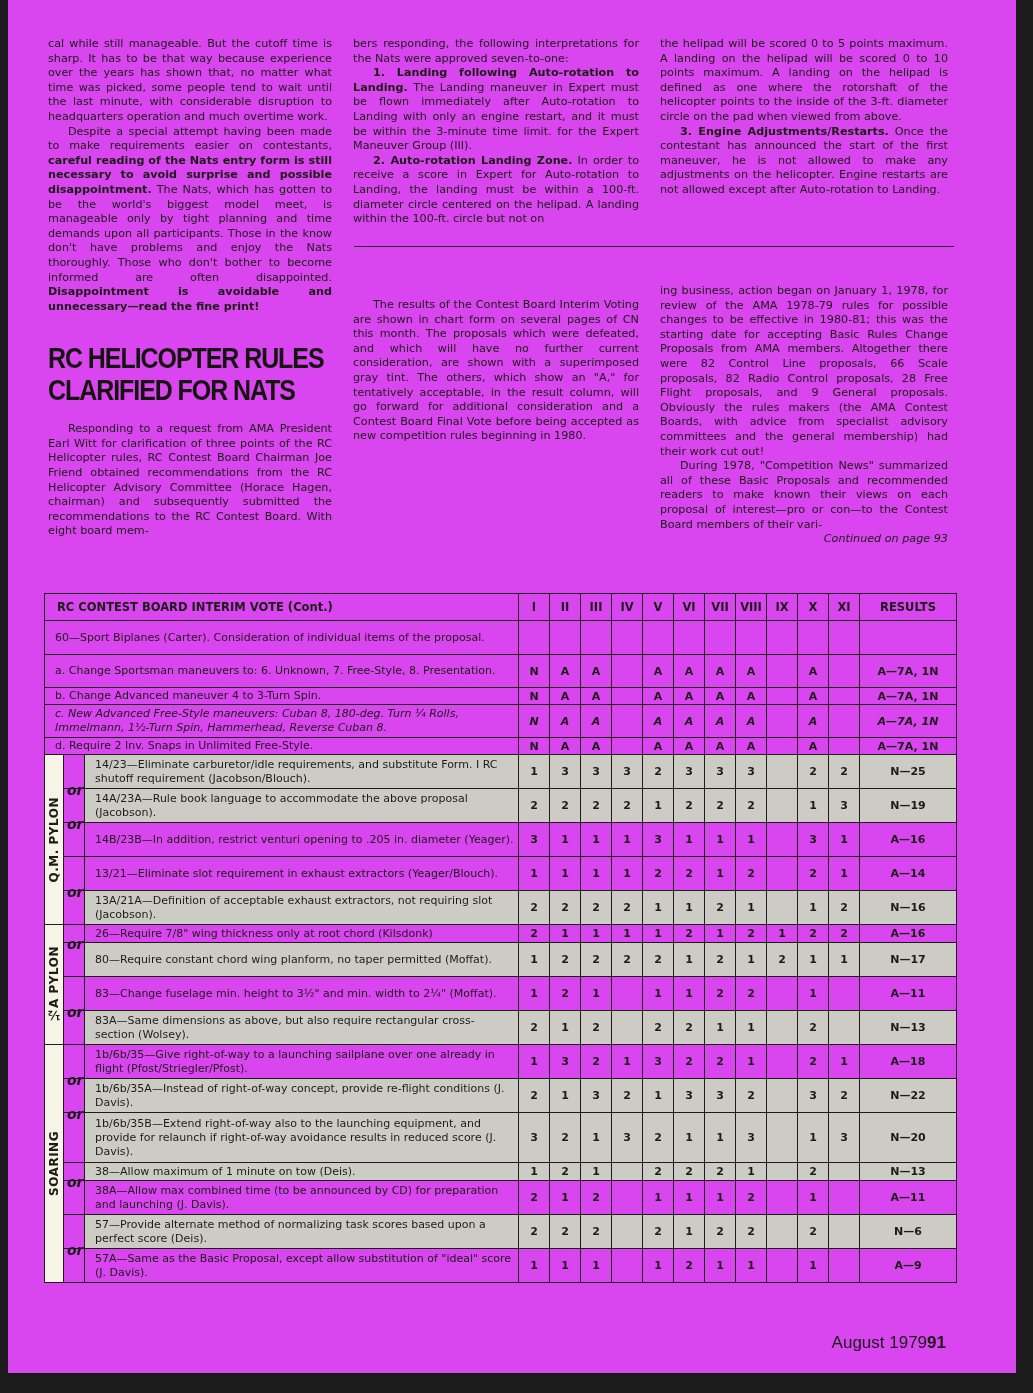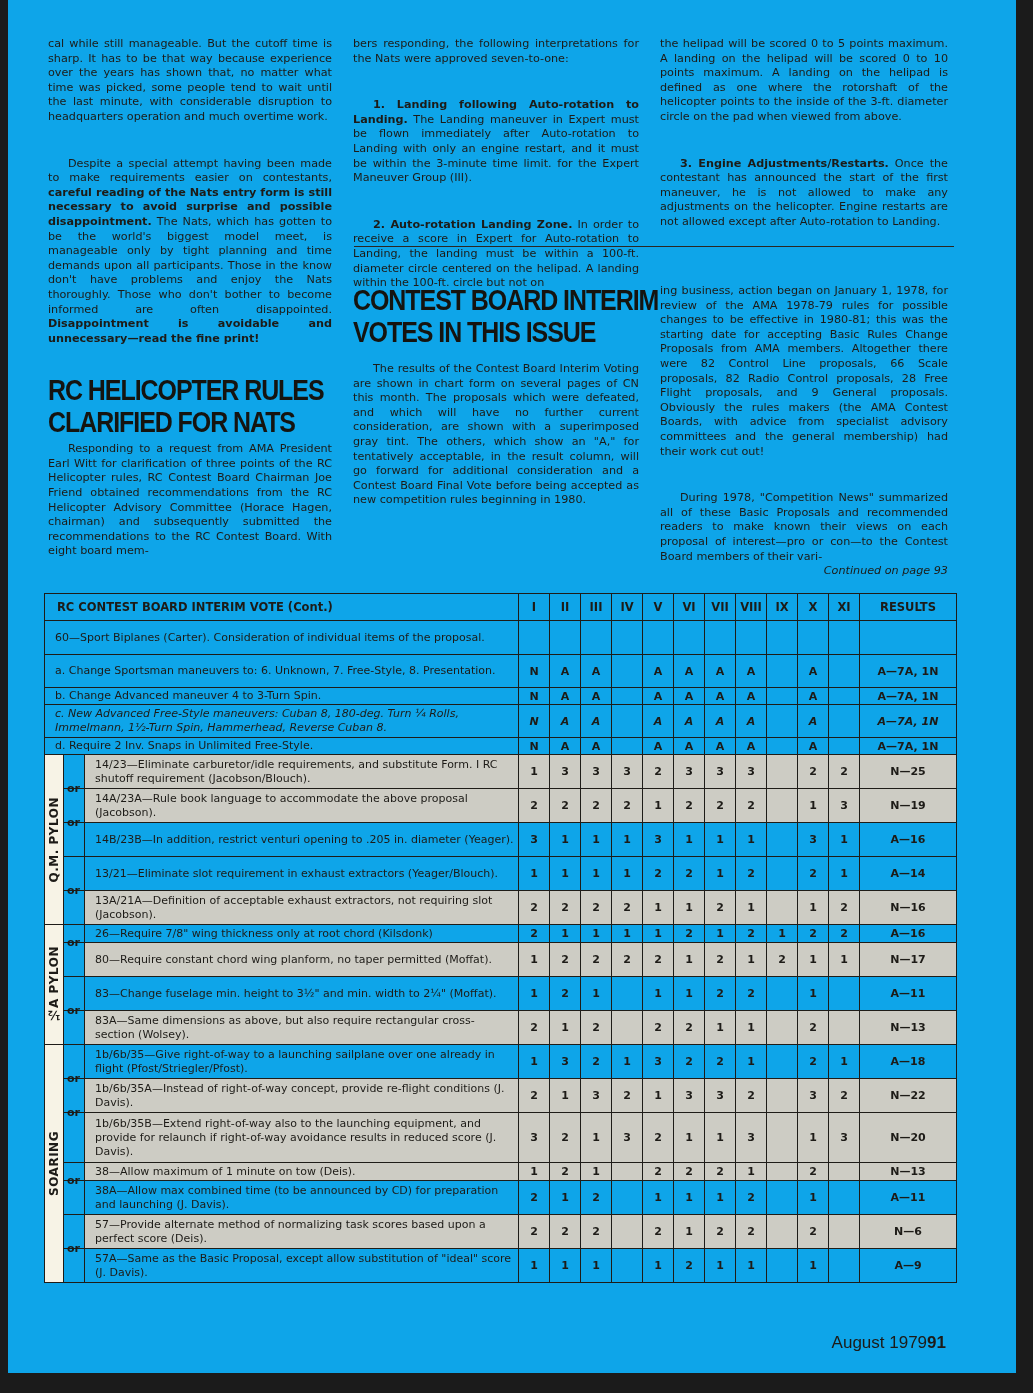--- a/index.html
+++ b/index.html
@@ -1,24 +1,24 @@
 <!DOCTYPE html>
 <html><head>
 <meta charset="utf-8">
 <style>
   html, body { margin: 0; padding: 0; background: #1b1b1b; }
   body { width: 1033px; height: 1393px; position: relative; overflow: hidden; }
   .page {
     position: absolute; left: 8px; top: 0; width: 1008px; height: 1373px;
-    background: #0ea5e9;
+    background: #d946ef;
     font-family: "DejaVu Sans", sans-serif; color: #1d1b17;
   }
   .col { position: absolute; font-size: 11.2px; line-height: 14.6px; text-align: justify; }
   .col p { margin: 0; }
-  .col p.ind { text-indent: 20px; margin-top: 32px; }
+  .col p.ind { text-indent: 20px; }
   .col b { font-weight: bold; }
   .head {
     font-family: "Liberation Sans", sans-serif; font-weight: bold;
     font-size: 29px; line-height: 32px; letter-spacing: -1.2px;
     transform: scaleX(0.86); transform-origin: left top; white-space: nowrap;
     margin: 0; color: #151410;
   }
   .rule { position: absolute; left: 346px; top: 246px; width: 600px; height: 1px; background: #2a2722; }
   .cont { text-align: right; font-style: italic; }
 
@@ -33,56 +33,52 @@
   table.vote td.v { text-align: center; width: 22px; font-weight: bold; }
   table.vote td.res { text-align: center; font-weight: bold; width: 88px; }
   table.vote td.desc { line-height: 14px; padding-left: 10px; position: relative; }
   table.vote tr.gray td.desc, table.vote tr.gray td.v, table.vote tr.gray td.res { background: #cdccc4; }
   table.vote td.group { width: 18px; padding: 0; background: #f7f3e6; }
   table.vote td.or { width: 20px; padding: 0; border-left: none; border-right: none; position: relative; font-size: 10px; font-weight: bold; }
   .vlabel {
     writing-mode: vertical-rl; transform: rotate(180deg);
     font-weight: bold; font-size: 12px; letter-spacing: 0.5px; margin: 0 auto; white-space: nowrap;
   }
-  .or-mark { position: absolute; left: 3px; font-size: 11px; font-weight: bold; }
+  .or-mark { position: absolute; left: 3px; font-size: 14px; font-weight: bold; font-style: italic; }
   .footer {
     position: absolute; right: 70px; top: 1333px;
     font-family: "Liberation Sans", sans-serif; font-size: 17px; color: #1d1b17;
   }
   .footer .pg { font-weight: bold; }
 </style>
 </head>
 <body>
 
 <div class="page">
 
   <div class="col" style="left:40px; top:37px; width:284px;">
     <p>cal while still manageable. But the cutoff time is sharp. It has to be that way because experience over the years has shown that, no matter what time was picked, some people tend to wait until the last minute, with considerable disruption to headquarters operation and much overtime work.</p>
     <p class="ind"><span>Despite a special attempt having been made to make requirements easier on contestants, </span><b>careful reading of the Nats entry form is still necessary to avoid surprise and possible disappointment.</b><span> The Nats, which has gotten to be the world's biggest model meet, is manageable only by tight planning and time demands upon all participants. Those in the know don't have problems and enjoy the Nats thoroughly. Those who don't bother to become informed are often disappointed. </span><b>Disappointment is avoidable and unnecessary—read the fine print!</b></p>
     <div style="height:28px"></div>
     <div>
       <p class="head">RC HELICOPTER RULES</p>
       <p class="head">CLARIFIED FOR NATS</p>
     </div>
-    <p class="ind" style="margin-top:4px">Responding to a request from AMA President Earl Witt for clarification of three points of the RC Helicopter rules, RC Contest Board Chairman Joe Friend obtained recommendations from the RC Helicopter Advisory Committee (Horace Hagen, chairman) and subsequently submitted the recommendations to the RC Contest Board. With eight board mem-</p>
+    <p class="ind" style="margin-top:16px">Responding to a request from AMA President Earl Witt for clarification of three points of the RC Helicopter rules, RC Contest Board Chairman Joe Friend obtained recommendations from the RC Helicopter Advisory Committee (Horace Hagen, chairman) and subsequently submitted the recommendations to the RC Contest Board. With eight board mem-</p>
   </div>
 
   <div class="col" style="left:345px; top:37px; width:286px;">
     <p>bers responding, the following interpretations for the Nats were approved seven-to-one:</p>
     <p class="ind"><b>1. Landing following Auto-rotation to Landing.</b><span> The Landing maneuver in Expert must be flown immediately after Auto-rotation to Landing with only an engine restart, and it must be within the 3-minute time limit. for the Expert Maneuver Group (III).</span></p>
     <p class="ind"><b>2. Auto-rotation Landing Zone.</b><span> In order to receive a score in Expert for Auto-rotation to Landing, the landing must be within a 100-ft. diameter circle centered on the helipad. A landing within the 100-ft. circle but not on</span></p>
   </div>
 
   <div class="rule"></div>
 
   <div class="col" style="left:345px; top:284px; width:286px;">
-    <div>
-      <p class="head">CONTEST BOARD INTERIM</p>
-      <p class="head">VOTES IN THIS ISSUE</p>
-    </div>
     <p class="ind" style="margin-top:14px">The results of the Contest Board Interim Voting are shown in chart form on several pages of CN this month. The proposals which were defeated, and which will have no further current consideration, are shown with a superimposed gray tint. The others, which show an "A," for tentatively acceptable, in the result column, will go forward for additional consideration and a Contest Board Final Vote before being accepted as new competition rules beginning in 1980.</p>
   </div>
 
   <div class="col" style="left:652px; top:37px; width:288px;">
     <p>the helipad will be scored 0 to 5 points maximum. A landing on the helipad will be scored 0 to 10 points maximum. A landing on the helipad is defined as one where the rotorshaft of the helicopter points to the inside of the 3-ft. diameter circle on the pad when viewed from above.</p>
     <p class="ind"><b>3. Engine Adjustments/Restarts.</b><span> Once the contestant has announced the start of the first maneuver, he is not allowed to make any adjustments on the helicopter. Engine restarts are not allowed except after Auto-rotation to Landing.</span></p>
   </div>
 
   <div class="col" style="left:652px; top:284px; width:288px;">
     <p>ing business, action began on January 1, 1978, for review of the AMA 1978-79 rules for possible changes to be effective in 1980-81; this was the starting date for accepting Basic Rules Change Proposals from AMA members. Altogether there were 82 Control Line proposals, 66 Scale proposals, 82 Radio Control proposals, 28 Free Flight proposals, and 9 General proposals. Obviously the rules makers (the AMA Contest Boards, with advice from specialist advisory committees and the general membership) had their work cut out!</p>

